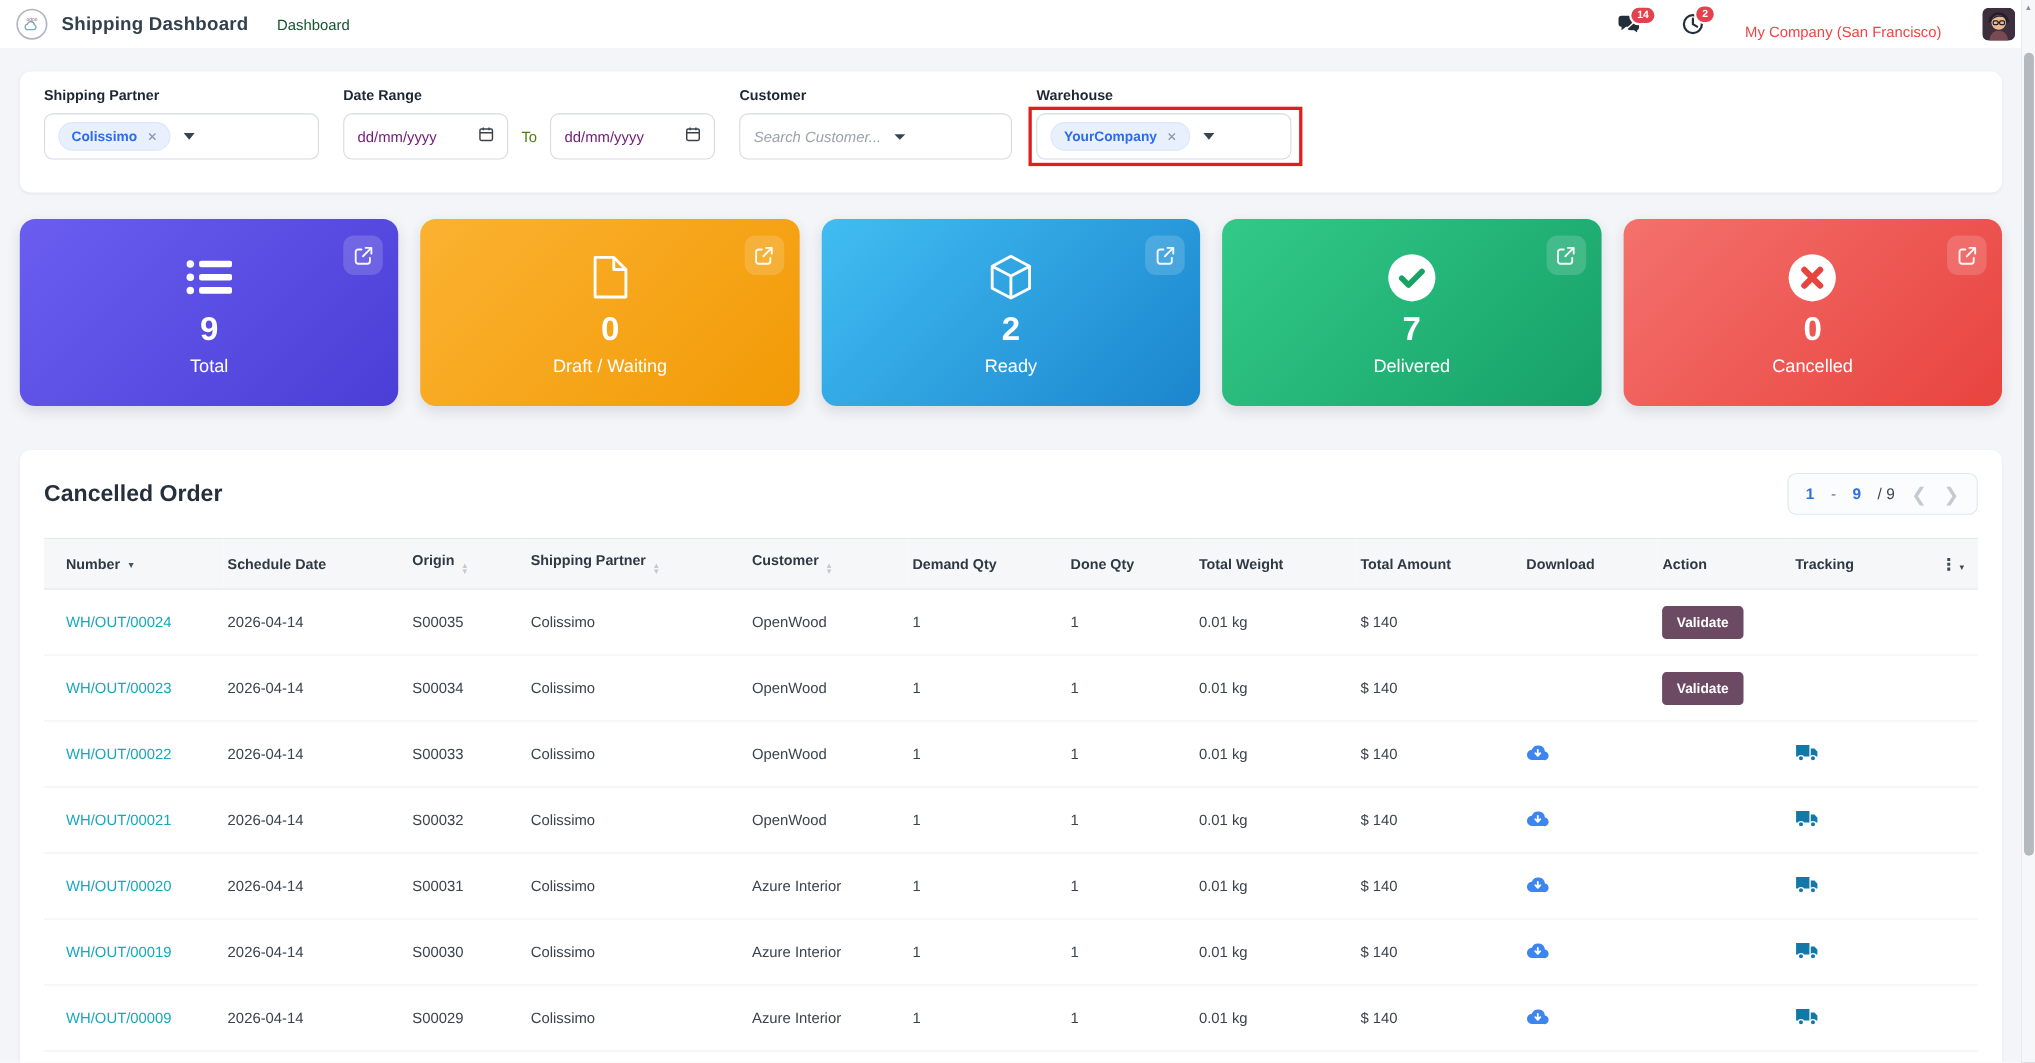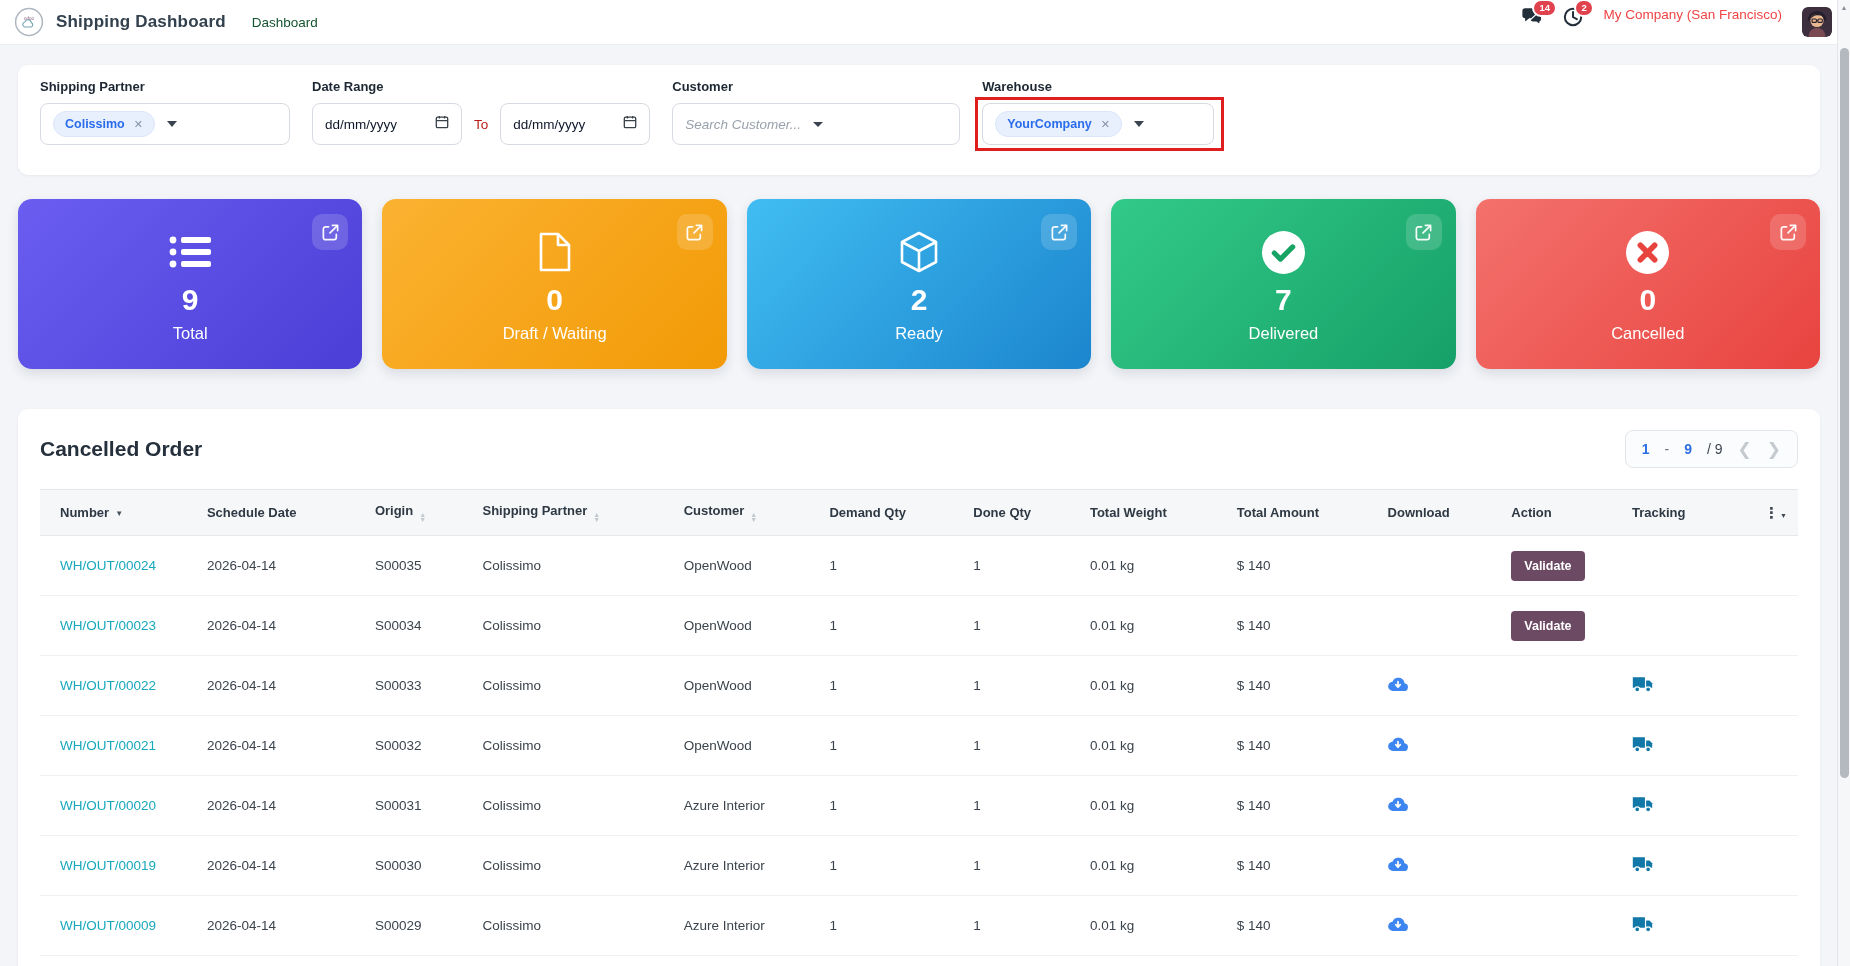--- a/index.html
+++ b/index.html
@@ -7,47 +7,47 @@
   body {
     font-family: "Liberation Sans", "DejaVu Sans", sans-serif;
     background:#f3f5f8; position:relative; color:#35414e;
   }
   
   .topbar { height:45px; background:#fff; display:flex; align-items:center;
     padding:0 18px 0 14px; border-bottom:1px solid #eceef2; }
   .logo { display:flex; align-items:center; margin-right:12px; cursor:pointer; }
   .app-title { font-size:17px; font-weight:700; color:#33404d; letter-spacing:.2px; }
   .nav-item { font-size:13.5px; color:#14532d; margin-left:26px; cursor:pointer; }
-  .topbar-right { margin-left:auto; display:flex; align-items:flex-start; gap:20px; }
+  .topbar-right { margin-left:auto; display:flex; align-items:flex-end; gap:37px; }
   .icon-wrap { position:relative; display:flex; align-items:center; cursor:pointer; }
   .badge { position:absolute; top:-8px; left:11px; background:var(--badge-red,#e0434d);
     color:#fff; font-size:9.5px; font-weight:700; border-radius:10px; padding:2px 5px;
     border:2px solid #fff; line-height:1; }
   .company-name { font-size:13.5px; color:#ef4444; }
   .avatar { width:30px; height:30px; border-radius:6px; overflow:hidden; cursor:pointer; }
 
   
   .content { padding:20px 30px 0 18px; }
 
   
   .filter-panel { background:#fff; border-radius:10px; padding:14px 22px 30px;
     display:flex; column-gap:22px; box-shadow:0 1px 3px rgba(20,30,50,.06); }
   .filter-label { font-size:13px; font-weight:700; color:#1c2733; margin-bottom:9px; }
   .filter-box { height:42px; border:1px solid #d6dae1; border-radius:8px; background:#fff;
     display:flex; align-items:center; padding:0 12px; cursor:pointer; }
   .w-sp{width:250px;} .w-date{width:150px; justify-content:space-between;}
-  .w-status{width:245px;} .w-cust{width:288px;} .w-wh{width:232px;}
+  .w-status{width:245px;} .w-cust{width:248px;} .w-wh{width:232px;}
   .tag-pill { background:#e9f0fd; border:1px solid #dbe6fb; color:#2a6ceb; font-weight:700;
     font-size:12.5px; padding:5px 11px; border-radius:15px; display:flex; align-items:center; gap:9px; }
   .pill-x { color:#8593a8; font-size:11px; font-weight:400; cursor:pointer; }
   .caret { width:0; height:0; border-left:5px solid transparent; border-right:5px solid transparent;
     border-top:6px solid #3a4450; margin-left:12px; }
   .date-row { display:flex; align-items:center; gap:12px; }
-  .date-text { font-size:13.5px; color:#0f172a; }
-  .to-label { font-size:13.5px; color:#b91c1c;text-align:center; }
+  .date-text { font-size:13.5px; color:#701a75; }
+  .to-label { font-size:13.5px; color:#4d7c0f;text-align:center; }
   .italic-val { font-style:italic; font-size:13.5px; color:#4a5158; }
   .italic-ph { font-style:italic; font-size:13.5px; color:#99a1ac; }
   .wh-wrap { position:relative; }
   .red-frame { position:absolute; inset:-6px -10px -6px -7px;
     border:3px solid var(--annotation-red,#e01e1e); pointer-events:none; }
 
   
   .cards { display:flex; gap:20px; margin-top:24px; }
   .card { flex:1; height:170px; border-radius:14px; position:relative; color:#fff;
     display:flex; flex-direction:column; align-items:center; padding-top:30px;

